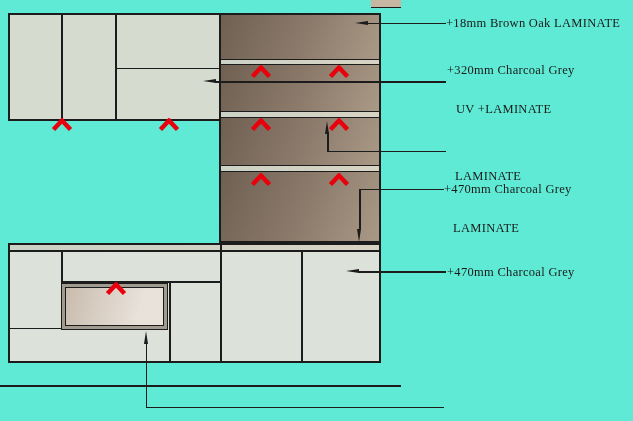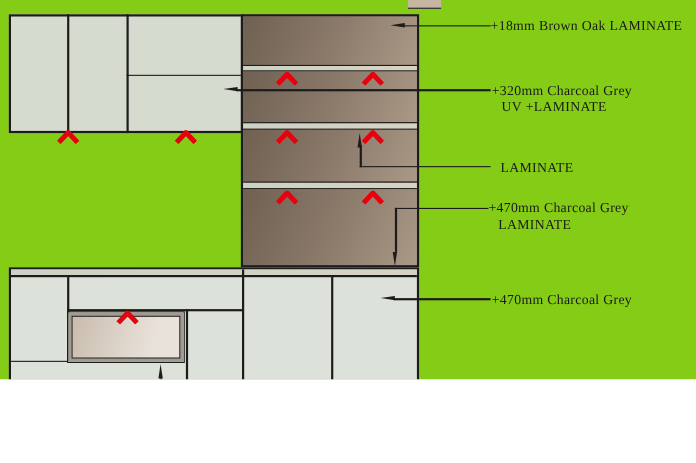--- a/index.html
+++ b/index.html
@@ -2,31 +2,31 @@
 <html style="--line: #1c1c1c; --sage_wall: #d6dbd0; --sage_door: #dce1d9; --strip_left: #ccd2c6; --strip_right: #d7d3c3; --brown_dark: #6f6052; --brown_mid: #8d7c6c; --brown_light: #ab9987; --red_marker: #e8000d; --niche_frame: #a19a8e; --niche_dark: #c9bcae; --niche_light: #e9e2da; --text: #1a1a1a; --tan_fragment: #c7b7a2;"><head>
 <meta charset="utf-8">
 <style>
   :root{
     --line:#1c1c1c; --sage_wall:#d6dbd0; --sage_door:#dce1d9; --strip_left:#ccd2c6;
     --strip_right:#d7d3c3; --brown_dark:#6f6052; --brown_mid:#8d7c6c; --brown_light:#ab9987;
     --red_marker:#e8000d; --niche_frame:#a19a8e; --niche_dark:#c9bcae; --niche_light:#e9e2da;
     --text:#1a1a1a; --tan_fragment:#c7b7a2;
   }
   html,body{margin:0;padding:0;background:#ffffff;}
-  .canvas{position:relative;width:633px;height:345px;background:#84cc16;overflow:hidden;
+  .canvas{position:relative;width:633px;height:421px;background:#5eead4;overflow:hidden;
     font-family:"Liberation Serif","DejaVu Serif",serif;}
   .canvas *{box-sizing:border-box;}
   .abs{position:absolute;}
   .ln{position:absolute;background:var(--line);}
   .cab{position:absolute;border:2px solid var(--line);}
   .band{position:absolute;left:0;width:100%;background:linear-gradient(112deg,var(--brown_dark) 0%,var(--brown_mid) 55%,var(--brown_light) 100%);}
   .shelfstrip{position:absolute;left:0;width:100%;background:linear-gradient(to right,var(--strip_left),var(--strip_right));
     border-top:1.5px solid var(--line);border-bottom:1.5px solid var(--line);}
   .label{position:absolute;color:var(--text);font-size:12.5px;line-height:15px;letter-spacing:0.3px;white-space:nowrap;}
-  .label .l2{padding-left:9px;}
+  .label .l2{padding-left:9px;margin-top:24px;}
   .label .l2:empty{display:none;}
   .arrow-left{position:absolute;width:0;height:0;border-top:2.5px solid transparent;
     border-bottom:2.5px solid transparent;border-right:13px solid var(--line);}
   .arrow-up{position:absolute;width:0;height:0;border-left:2.5px solid transparent;
     border-right:2.5px solid transparent;border-bottom:13px solid var(--line);}
   .arrow-down{position:absolute;width:0;height:0;border-left:2.5px solid transparent;
     border-right:2.5px solid transparent;border-top:13px solid var(--line);}
   .chev{position:absolute;width:22px;height:13px;}
   .niche{position:absolute;border:1px solid var(--line);}
   .niche-frame{width:100%;height:100%;border:3px solid var(--niche_frame);}
@@ -123,21 +123,21 @@
   <div class="arrow-up" style="left:143.5px;top:331px;"></div>
   <div class="ln" style="left:145.5px;top:343px;width:1.5px;height:65px;"></div>
   <div class="ln" style="left:145.5px;top:406.5px;width:298px;height:1.5px;"></div>
 
   <div class="ln" style="left:0;top:385px;width:401px;height:1.5px;"></div>
 
   <div class="label" style="left:446px;top:16px;">
     <div class="l1">+18mm Brown Oak LAMINATE</div>
 
   </div>
-  <div class="label" style="left:447px;top:75px;">
+  <div class="label" style="left:447px;top:63px;">
     <div class="l1">+320mm Charcoal Grey</div>
     <div class="l2">UV +LAMINATE</div>
   </div>
   <div class="label" style="left:446px;top:145px;">
     <div class="l2">LAMINATE</div>
   </div>
   <div class="label" style="left:444px;top:182px;">
     <div class="l1">+470mm Charcoal Grey</div>
     <div class="l2">LAMINATE</div>
   </div>

